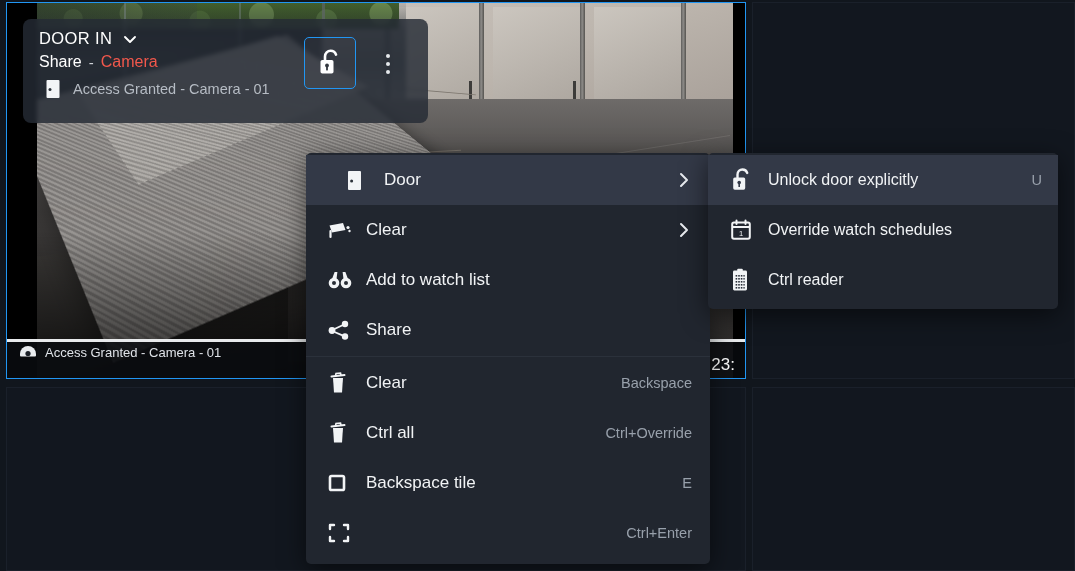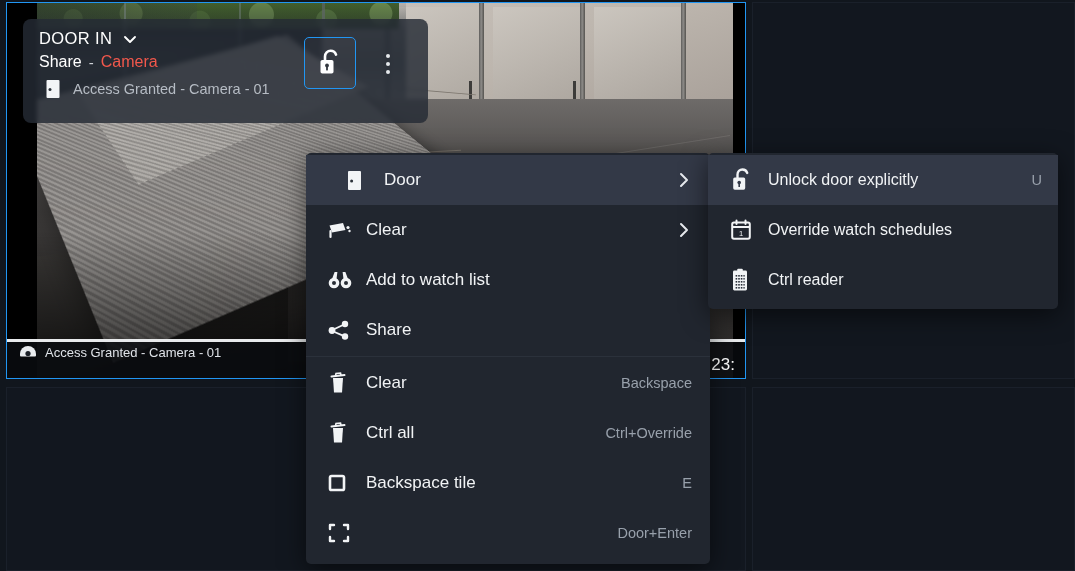--- a/index.html
+++ b/index.html
@@ -410,21 +410,21 @@
       <span class="mi-label">Backspace tile</span>
       <span class="mi-shortcut">E</span>
     </div>
 
     <div class="mi">
       <span class="mi-icon">
         <svg width="22" height="22" viewBox="0 0 22 22">
           <path d="M2 7 V3 H6 M16 3 H20 V7 M20 15 V19 H16 M6 19 H2 V15" fill="none" stroke="#f2f4f6" stroke-width="2.4" stroke-linecap="round" stroke-linejoin="round"></path>
         </svg>
       </span>
-      <span class="mi-shortcut">Door+Enter</span>
+      <span class="mi-shortcut">Ctrl+Enter</span>
     </div>
   </div>
 
   <div id="submenu">
 
     <div class="mi highlight">
       <span class="mi-icon">
         <svg width="24" height="26" viewBox="0 0 24 26">
           <path d="M7.5 10.5 V7.5 C7.5 4.6 9.8 2.5 12.4 2.5 C14.7 2.5 16.6 3.9 17.2 5.9" fill="none" stroke="#f2f4f6" stroke-width="2.4" stroke-linecap="round"></path>
           <rect x="3.2" y="10.5" width="12" height="12.2" rx="1.6" fill="#f2f4f6"></rect>

